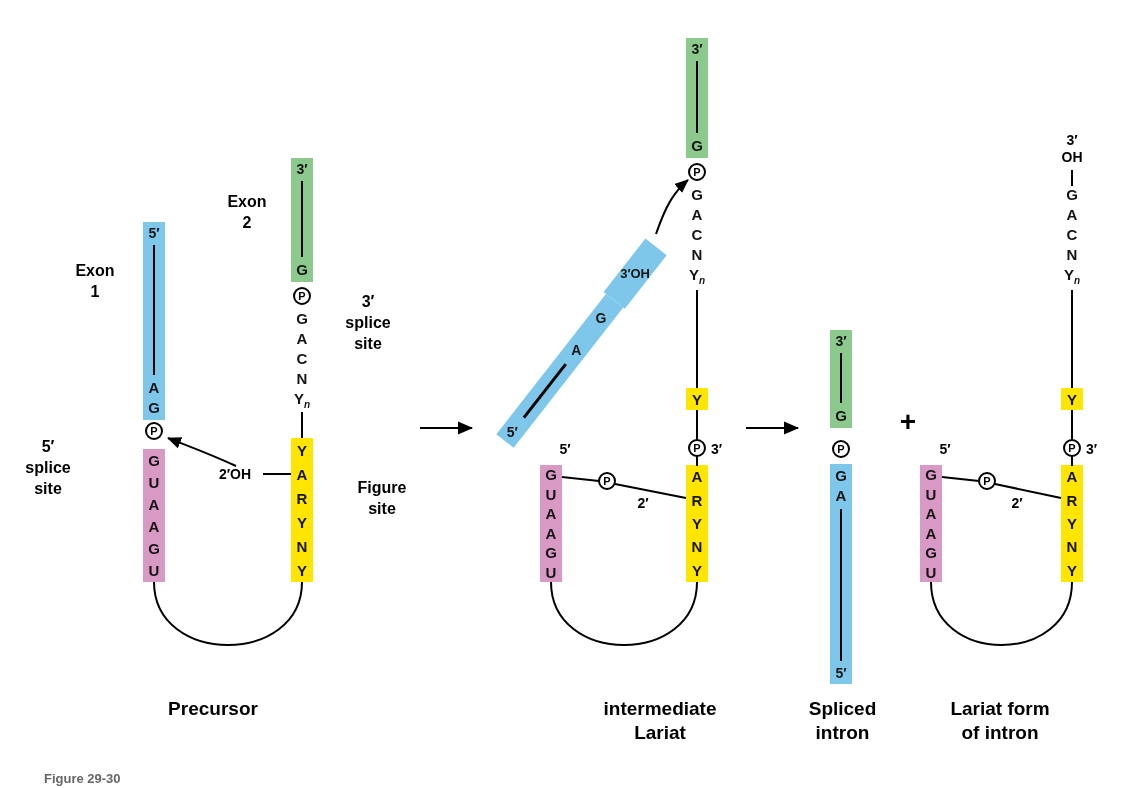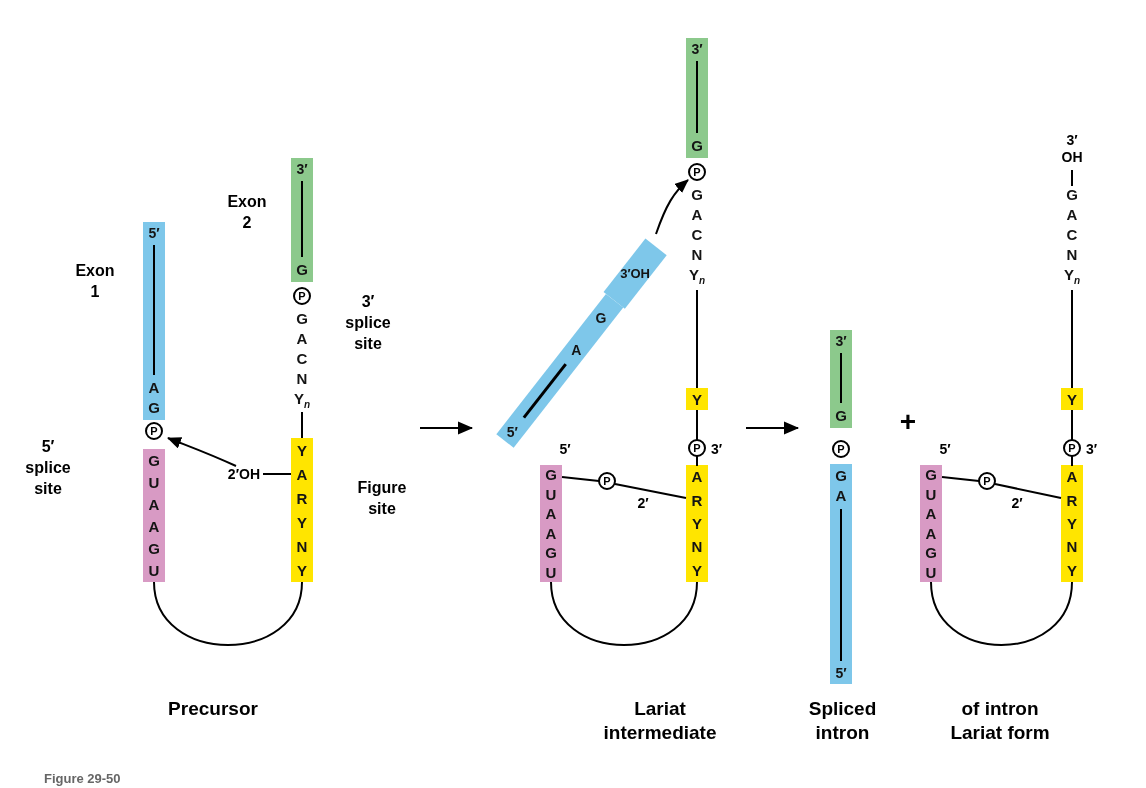--- a/index.html
+++ b/index.html
@@ -97,21 +97,21 @@
 
 <div class="vbar stack c-pink" style="left:143px;top:449px;height:133px">
     <span class="cell">G</span>
     <span class="cell">U</span>
     <span class="cell">A</span>
     <span class="cell">A</span>
     <span class="cell">G</span>
     <span class="cell">U</span>
   </div>
 
-<div class="anno" style="left:210px;top:464px;width:50px;text-align:right;line-height:20px">2′OH</div>
+<div class="anno" style="left:210px;top:464px;width:50px;text-align:center;line-height:20px">2′OH</div>
 
 <div class="lbl" style="left:210px;top:191px;width:74px">
   <div>Exon</div>
   <div>2</div>
 </div>
 
 <div class="vbar c-green" style="left:291px;top:158px;height:124px">
   <span class="endlbl">3′</span>
   <div class="bline"></div>
   <div class="letterstack">
@@ -199,22 +199,22 @@
   <div class="dline"></div>
   <span class="dtxt" style="left:2px">5′</span>
   <span class="dtxt" style="left:106px">A</span>
   <span class="dtxt" style="left:146px">G</span>
   <div class="dohbox">
     <span>3′OH</span>
   </div>
 </div>
 
 <div class="cap" style="left:570px;top:697px;width:180px">
+  <div>intermediate</div>
   <div>Lariat</div>
-  <div>intermediate</div>
 </div>
 
 <div class="vbar c-green" style="left:830px;top:330px;height:98px">
   <span class="endlbl">3′</span>
   <div class="bline"></div>
   <div class="letterstack">
       <span class="cell">G</span>
     </div>
 </div>
 
@@ -266,17 +266,17 @@
     <span class="cell">U</span>
     <span class="cell">A</span>
     <span class="cell">A</span>
     <span class="cell">G</span>
     <span class="cell">U</span>
   </div>
 <div class="pcircle" style="left:978px;top:472px">P</div>
 <div class="anno" style="left:1004px;top:494px;width:26px">2′</div>
 
 <div class="cap" style="left:915px;top:697px;width:170px">
+  <div>Lariat form</div>
   <div>of intron</div>
-  <div>Lariat form</div>
-</div>
-
-<div class="figcap">Figure 29-50</div>
+</div>
+
+<div class="figcap">Figure 29-30</div>
 
 </body></html>

